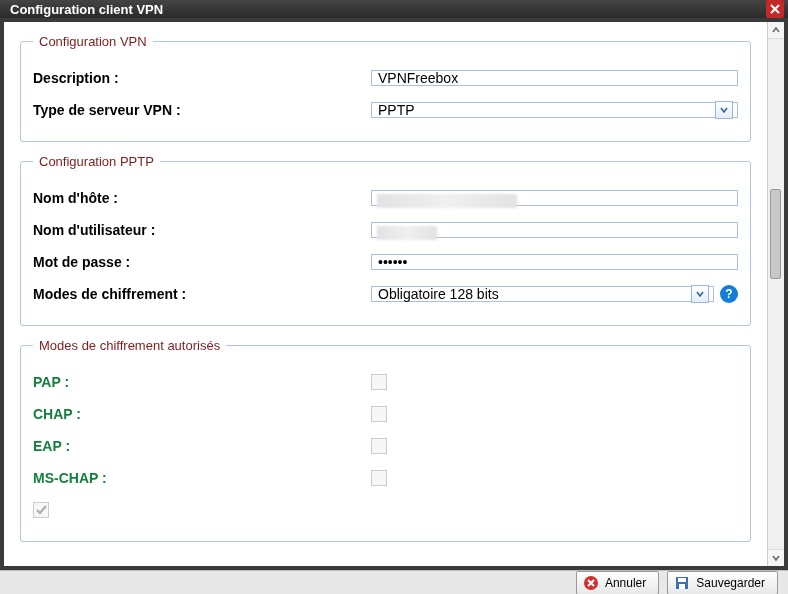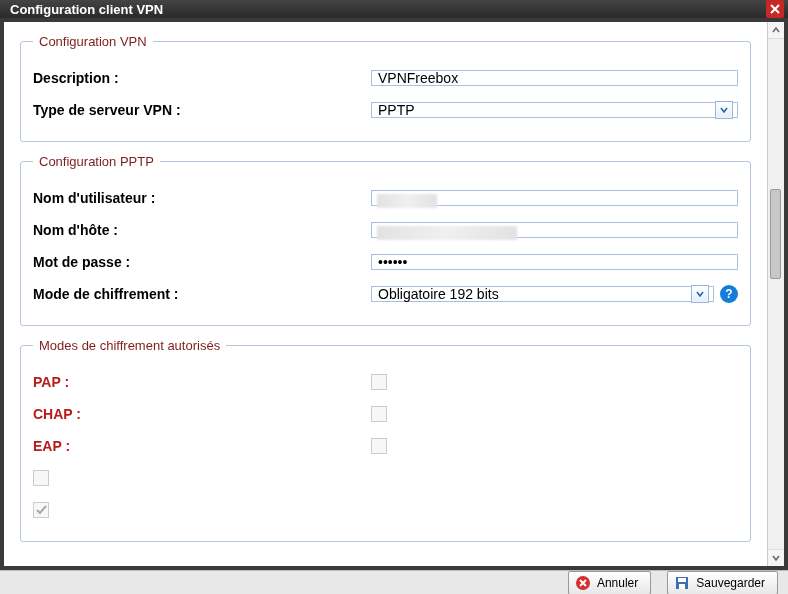--- a/index.html
+++ b/index.html
@@ -100,21 +100,21 @@
   min-height: 26px;
   gap: 8px;
 }
 .row label {
   width: 330px;
   font-weight: bold;
   font-family: Verdana, Tahoma, sans-serif;
   font-size: 14px;
   color: #000;
 }
-.row label.disabled { color: #b91c1c; font-weight: bold; }
+.row label.disabled { color: #15803d; font-weight: bold; }
 .row .ctrl { flex: 1; display: flex; align-items: center; gap: 6px; }
 input[type=text], input[type=password], .select {
   width: 100%;
   height: 16px;
   border: 1px solid #aac0de;
   padding: 2px 6px;
   font-family: Verdana, Tahoma, sans-serif;
   font-size: 14px;
   background: #fff;
 }
@@ -153,21 +153,21 @@
   justify-content: center;
 }
 .checkbox svg { width: 11px; height: 11px; }
 .footer {
   height: 34px;
   background: #e8e8e8;
   border-top: 1px solid #bbb;
   display: flex;
   justify-content: flex-end;
   align-items: center;
-  gap: 16px;
+  gap: 8px;
   padding: 0 10px;
 }
 .btn {
   height: 24px;
   padding: 0 12px 0 6px;
   border: 1px solid #999;
   background: linear-gradient(#fff,#e8e8e8);
   border-radius: 2px;
   display: flex;
   align-items: center;
@@ -223,48 +223,48 @@
                     </svg>
                 </span>
               </div>
             </div>
           </div>
         </fieldset>
 
         <fieldset>
           <legend>Configuration PPTP</legend>
           <div class="row">
+            <label>Nom d'hôte :</label>
+            <div class="ctrl">
+              <div style="position:relative;width:100%;">
+                <input type="text" value="" style="">
+                <span class="blur-redact" style="position:absolute;left:6px;top:4px;"></span>
+              </div>
+            </div>
+          </div>
+          <div class="row">
             <label>Nom d'utilisateur :</label>
             <div class="ctrl">
               <div style="position:relative;width:100%;">
                 <input type="text" value="" style="">
                 <span class="blur-redact small" style="position:absolute;left:6px;top:4px;"></span>
               </div>
             </div>
           </div>
           <div class="row">
-            <label>Nom d'hôte :</label>
-            <div class="ctrl">
-              <div style="position:relative;width:100%;">
-                <input type="text" value="" style="">
-                <span class="blur-redact" style="position:absolute;left:6px;top:4px;"></span>
-              </div>
-            </div>
-          </div>
-          <div class="row">
             <label>Mot de passe :</label>
             <div class="ctrl">
               <input type="text" value="••••••" style="">
             </div>
           </div>
           <div class="row">
-            <label>Mode de chiffrement :</label>
+            <label>Modes de chiffrement :</label>
             <div class="ctrl">
               <div class="select">
-                <span>Obligatoire 192 bits</span>
+                <span>Obligatoire 128 bits</span>
                 <span class="sel-btn">
                   <svg viewBox="0 0 8 8">
                       <path d="M1 2 L4 6 L7 2" fill="none" stroke="#2b5f9e" stroke-width="1.5"></path>
                     </svg>
                 </span>
               </div>
               <div class="help-icon">
                 <span>?</span>
               </div>
             </div>
@@ -285,20 +285,21 @@
                 <div class="checkbox"></div>
               </div>
           </div>
           <div class="row">
             <label class="disabled">EAP :</label>
             <div class="ctrl">
                 <div class="checkbox"></div>
               </div>
           </div>
           <div class="row">
+            <label class="disabled">MS-CHAP :</label>
             <div class="ctrl">
                 <div class="checkbox"></div>
               </div>
           </div>
           <div class="row">
             <div class="ctrl">
                 <div class="checkbox">
               <svg viewBox="0 0 11 11">
                     <path d="M1 5 L4 8 L10 1" fill="none" stroke="#aaa" stroke-width="2"></path>
                   </svg>

